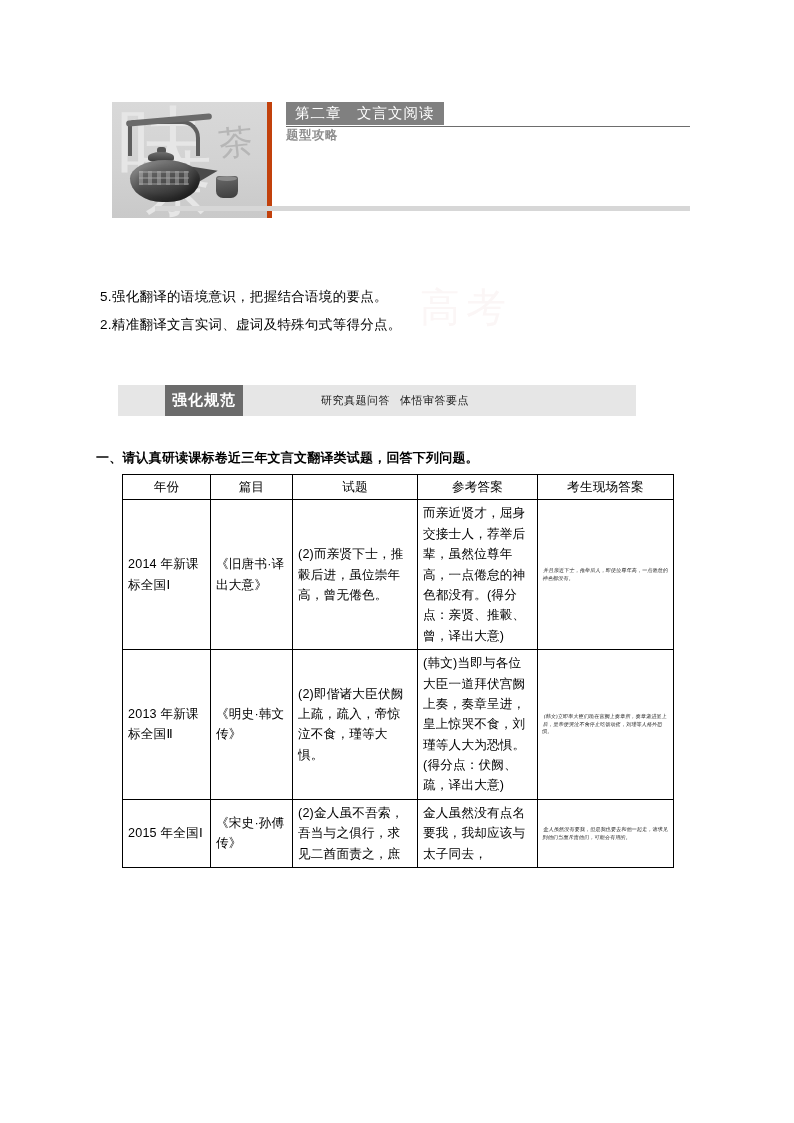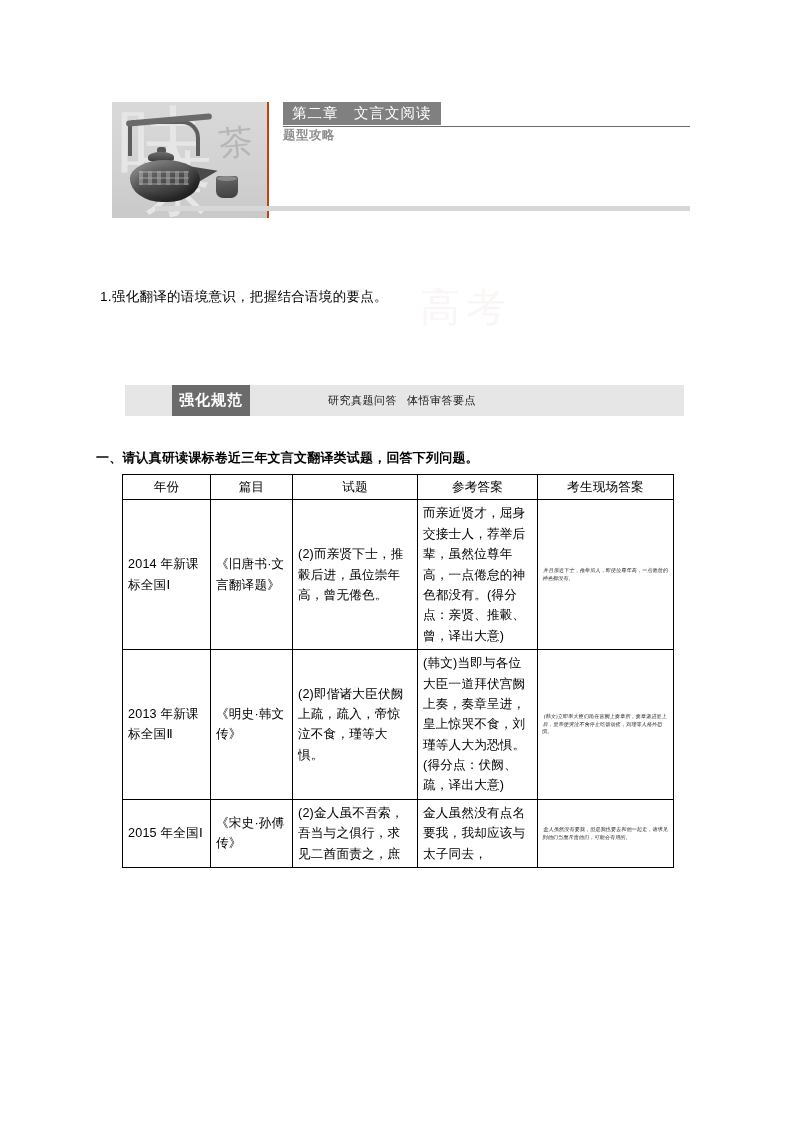--- a/index.html
+++ b/index.html
@@ -125,21 +125,21 @@
     left: 1px; top: 0;
     width: 20px; height: 5px;
     border-radius: 50%;
     background: #8a8a8a;
   }
 
   .header-right {
     flex: 1 1 auto;
     padding-left: 14px;
     position: relative;
-    border-left: 2px solid #c2410c;
+    border-left: 5px solid #c2410c;
   }
   .chapter-chip {
     display: inline-block;
     background: #808080;
     color: #ffffff;
     font-family: "Liberation Serif", "DejaVu Serif", serif;
     font-size: 14.5px;
     letter-spacing: 1px;
     padding: 2px 9px 3px 9px;
     line-height: 1.25;
@@ -182,22 +182,22 @@
   }
   .review-item {
     font-size: 13.5px;
     margin-top: 10px;
     letter-spacing: .3px;
   }
 
   
   .banner {
     position: absolute;
-    left: 125px; top: 385px;
-    width: 559px; height: 31px;
+    left: 118px; top: 385px;
+    width: 518px; height: 31px;
     background: #e6e6e6;
     display: flex;
     align-items: center;
   }
   .banner-chip {
     width: 78px; height: 31px;
     background: #6b6b6b;
     color: #fff;
     font-family: "Liberation Serif", "DejaVu Serif", serif;
     font-size: 15px;
@@ -302,21 +302,22 @@
 
   <div class="header-right">
     <div class="chapter-chip">第二章　文言文阅读</div>
     <div class="chapter-rule"></div>
     <div class="subhead">题型攻略</div>
   </div>
 </div>
 <div class="header-footer-rule"></div>
 
 <div class="review">
-  <div class="review-item">1.强化翻译的语境意识，把握结合语境的要点。</div>
+  <div class="review-item">5.强化翻译的语境意识，把握结合语境的要点。</div>
+  <div class="review-item">2.精准翻译文言实词、虚词及特殊句式等得分点。</div>
 </div>
 
 <div class="banner">
   <div class="banner-chip">强化规范</div>
   <div class="banner-tagline">
     <span>研究真题问答</span><span>体悟审答要点</span>
   </div>
 </div>
 
 <div class="question-line">一、请认真研读课标卷近三年文言文翻译类试题，回答下列问题。</div>
@@ -335,21 +336,21 @@
         <th>年份</th>
         <th>篇目</th>
         <th>试题</th>
         <th>参考答案</th>
         <th>考生现场答案</th>
       </tr>
     </thead>
     <tbody>
       <tr>
         <td class="c-year">2014 年新课标全国Ⅰ</td>
-        <td class="c-title">《旧唐书·文言翻译题》</td>
+        <td class="c-title">《旧唐书·译出大意》</td>
         <td class="c-q">(2)而亲贤下士，推轂后进，虽位崇年高，曾无倦色。</td>
         <td class="c-ans">而亲近贤才，屈身交接士人，荐举后辈，虽然位尊年高，一点倦怠的神色都没有。(得分点：亲贤、推轂、曾，译出大意)</td>
         <td class="c-hand">
           <div class="hand-text">并且亲近下士，推举后人，即使位尊年高，一点倦怠的神色都没有。</div>
         </td>
       </tr>
       <tr>
         <td class="c-year">2013 年新课标全国Ⅱ</td>
         <td class="c-title">《明史·韩文传》</td>
         <td class="c-q">(2)即偕诸大臣伏阙上疏，疏入，帝惊泣不食，瑾等大惧。</td>

